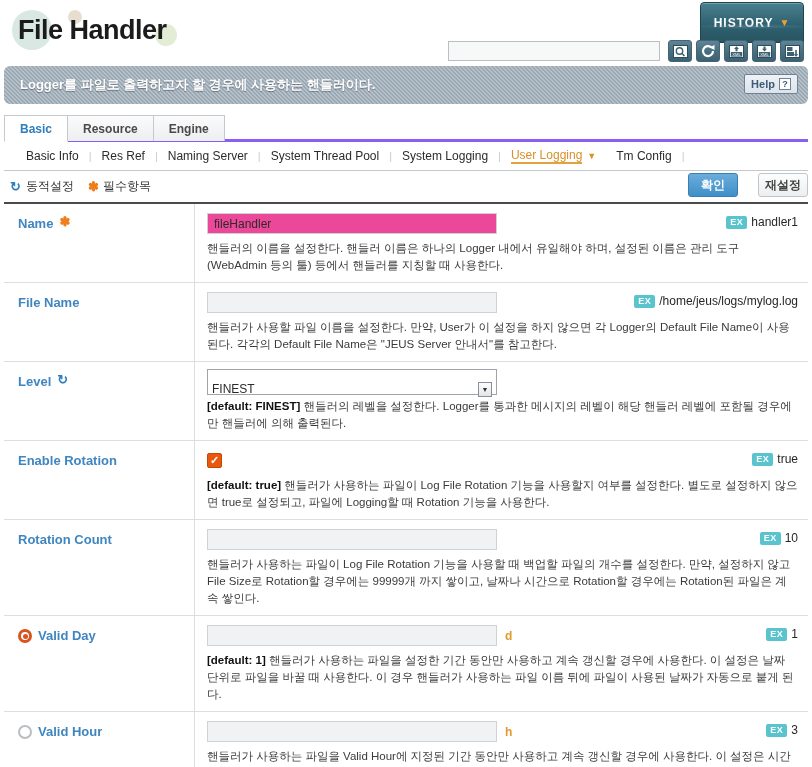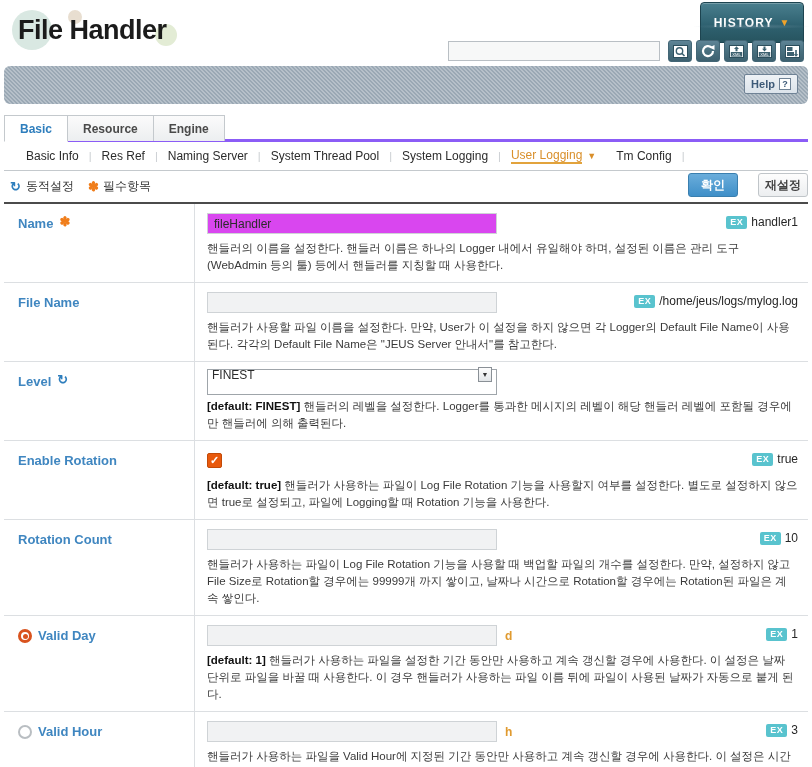--- a/index.html
+++ b/index.html
@@ -295,31 +295,31 @@
   }
   .txt-input {
     width: 290px; height: 21px;
     border: 1px solid #cfd3d6;
     background: #f1f2f3;
     font-size: 12px;
     padding: 0 6px;
     color: #2b2b2b;
     font-family: "Liberation Sans", sans-serif;
   }
-  .txt-input.filled { background: #d946ef; }
+  .txt-input.filled { background: #ec4899; }
   .select-input {
     width: 290px; height: 21px;
     border: 1px solid #9fa5aa;
     background: #ffffff;
     font-size: 12px;
     padding: 12px 4px;
     color: #2b2b2b;
     font-family: "Liberation Sans", sans-serif;
     display: flex;
-    align-items: flex-end;
+    align-items: flex-start;
     justify-content: space-between;
   }
   .select-arrow {
     width: 14px; height: 15px;
     border: 1px solid #8a9096;
     background: linear-gradient(to bottom, #fdfdfd, #e2e5e8);
     display: flex; align-items: center; justify-content: center;
     font-size: 7px; color: #333;
   }
   .unit {
@@ -457,20 +457,21 @@
         <rect x="0.5" y="0.5" width="14" height="12" fill="#ffffff" stroke="#2c4e5c"></rect>
         <rect x="2" y="2" width="5.5" height="4" fill="#3d6170"></rect>
         <rect x="2" y="7" width="7" height="4" fill="#3d6170"></rect>
         <path d="M11.8 5 V9.2 H13.4 L11 11.8 L8.6 9.2 H10.2 V5 Z" fill="#3d6170"></path>
       </svg>
     </div>
   </div>
 </div>
 
 <div class="desc-banner">
+  <span class="desc-text">Logger를 파일로 출력하고자 할 경우에 사용하는 핸들러이다.</span>
   <div class="help-btn">
     <span>Help</span>
     <span class="help-q">?</span>
   </div>
 </div>
 
 <div class="tabs-area">
   <div class="tab-strip">
     <div class="tab active">Basic</div>
     <div class="tab">Resource</div>

